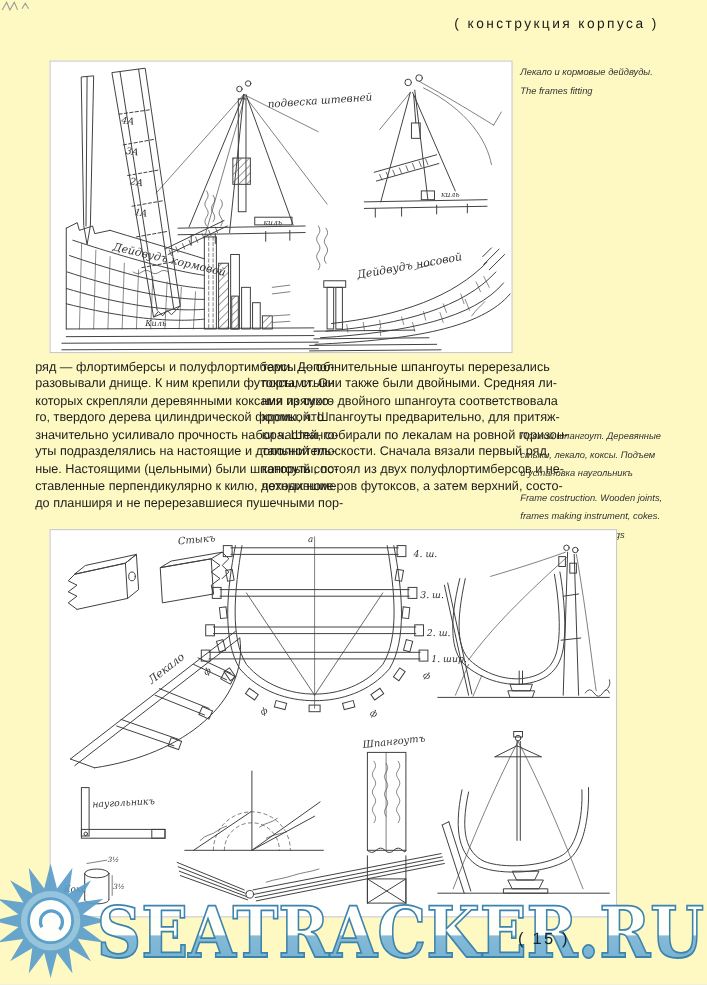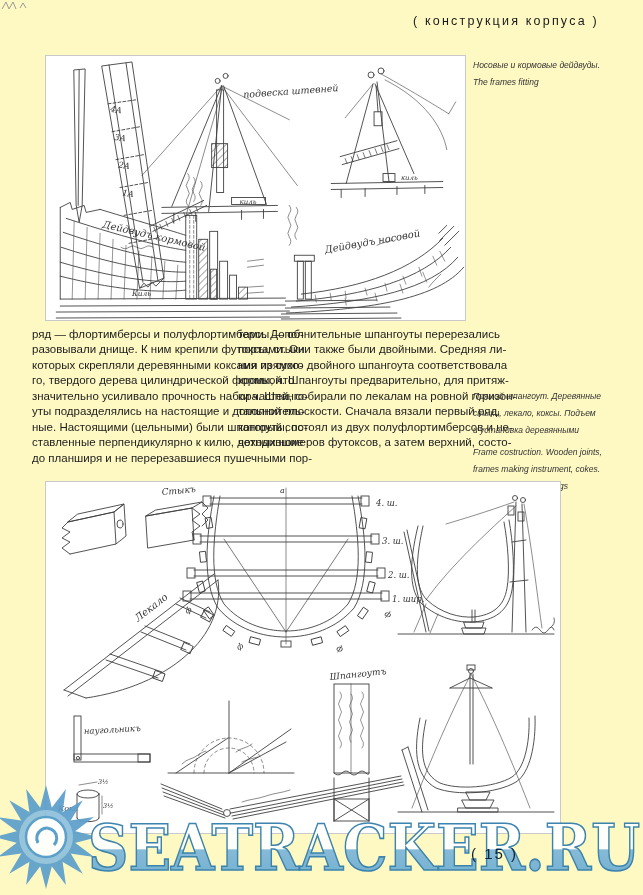--- a/index.html
+++ b/index.html
@@ -128,21 +128,21 @@
         <text x="194" y="149" font-size="7">киль</text>
         <text x="356" y="124" font-size="7">киль</text>
         <text x="56" y="172" font-size="10" transform="rotate(13 56 172)">Дейдвудъ кормовой</text>
         <text x="86" y="241" font-size="7.5">Киль</text>
         <text x="280" y="198" font-size="10" transform="rotate(-10 280 198)">Дейдвудъ носовой</text>
       </g>
     </svg>
   </div>
 
   <div class="cap" id="cap1">
-    <div>Носовые и кормовые дейдвуды.</div>
+    <div>Лекало и кормовые дейдвуды.</div>
     <div>The frames fitting</div>
   </div>
 
   <div class="col" id="col1">
     <div class="bl">ряд — флортимберсы и полуфлортимберсы — об-</div>
     <div class="bl">разовывали днище. К ним крепили футоксы, стыки</div>
     <div class="bl">которых скрепляли деревянными коксами из сухо-</div>
     <div class="bl">го, твердого дерева цилиндрической формы, что</div>
     <div class="bl">значительно усиливало прочность набора. Шпанго-</div>
     <div class="bl">уты подразделялись на настоящие и дополнитель-</div>
@@ -157,21 +157,21 @@
     <div class="bl">кромкой. Шпангоуты предварительно, для притяж-</div>
     <div class="bl">ки частей, собирали по лекалам на ровной горизон-</div>
     <div class="bl">тальной плоскости. Сначала вязали первый ряд,</div>
     <div class="bl">который состоял из двух полуфлортимберсов и не-</div>
     <div class="bl">четных номеров футоксов, а затем верхний, состо-</div>
   </div>
 
   <div class="cap" id="cap2">
     <div>Прямой шпангоут. Деревянные</div>
     <div>стыки, лекало, коксы. Подъем</div>
-    <div>и установка деревянными</div>
+    <div>и установка наугольникъ</div>
     <div class="gap">Frame costruction. Wooden joints,</div>
     <div>frames making instrument, cokes.</div>
     <div>Frames rising and fittings</div>
   </div>
 
   <div class="figbox" id="figbot">
     <svg class="fig-art" viewBox="0 0 514 351">
       <defs>
         <pattern id="h2" width="5" height="5" patternUnits="userSpaceOnUse" patternTransform="rotate(45)">
           <line x1="0" y1="0" x2="0" y2="5" stroke="#4a4a4a" stroke-width="1"></line>

